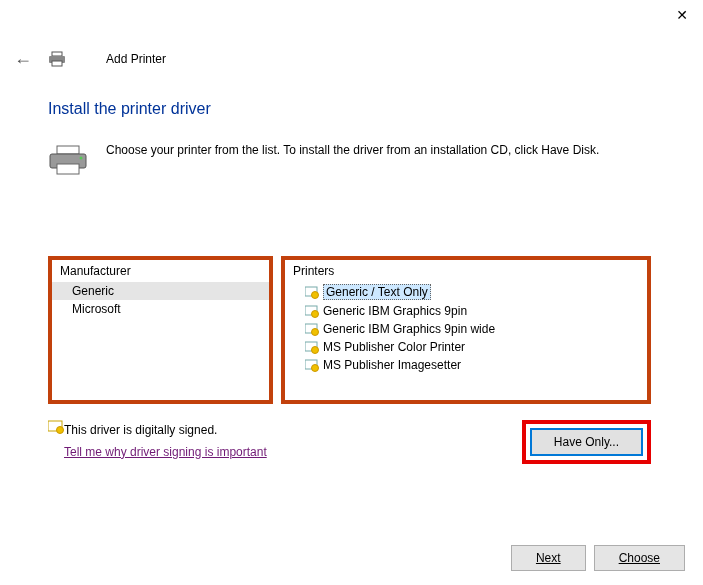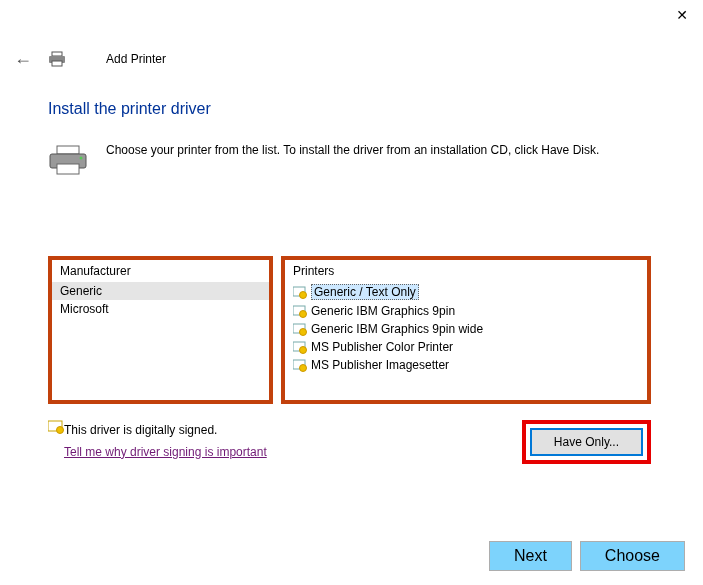--- a/index.html
+++ b/index.html
@@ -74,21 +74,21 @@
       overflow: hidden;
     }
     .list-box.manufacturer { width: 225px; }
     .list-box.printers { flex: 1; }
     .list-header {
       padding: 4px 8px;
       font-size: 12px;
       border-bottom: none;
     }
     .list-item {
-      padding: 2px 8px;
+      padding: 2px 20px;
       font-size: 12px;
       display: flex;
       align-items: center;
       gap: 4px;
     }
     .list-item.selected-light { background: #e5e5e5; }
     .list-item.selected-blue span.txt {
       background: #cde8ff;
       border: 1px dotted #666;
       padding: 0 2px;
@@ -126,26 +126,27 @@
       cursor: pointer;
     }
     .footer {
       position: absolute;
       bottom: 14px;
       right: 18px;
       display: flex;
       gap: 8px;
     }
     .footer button {
-      background: #7dd3fc;
+      background: #e5e5e5;
       border: 1px solid #adadad;
       padding: 5px 24px;
       font-family: inherit;
-      font-size: 16px;
+      font-size: 12px;
       cursor: pointer;
+      text-decoration: underline;
     }
   </style>
 </head>
 <body>
 
 <div class="titlebar">
   <span class="close-x">✕</span>
 </div>
 
 <div class="header-row">

